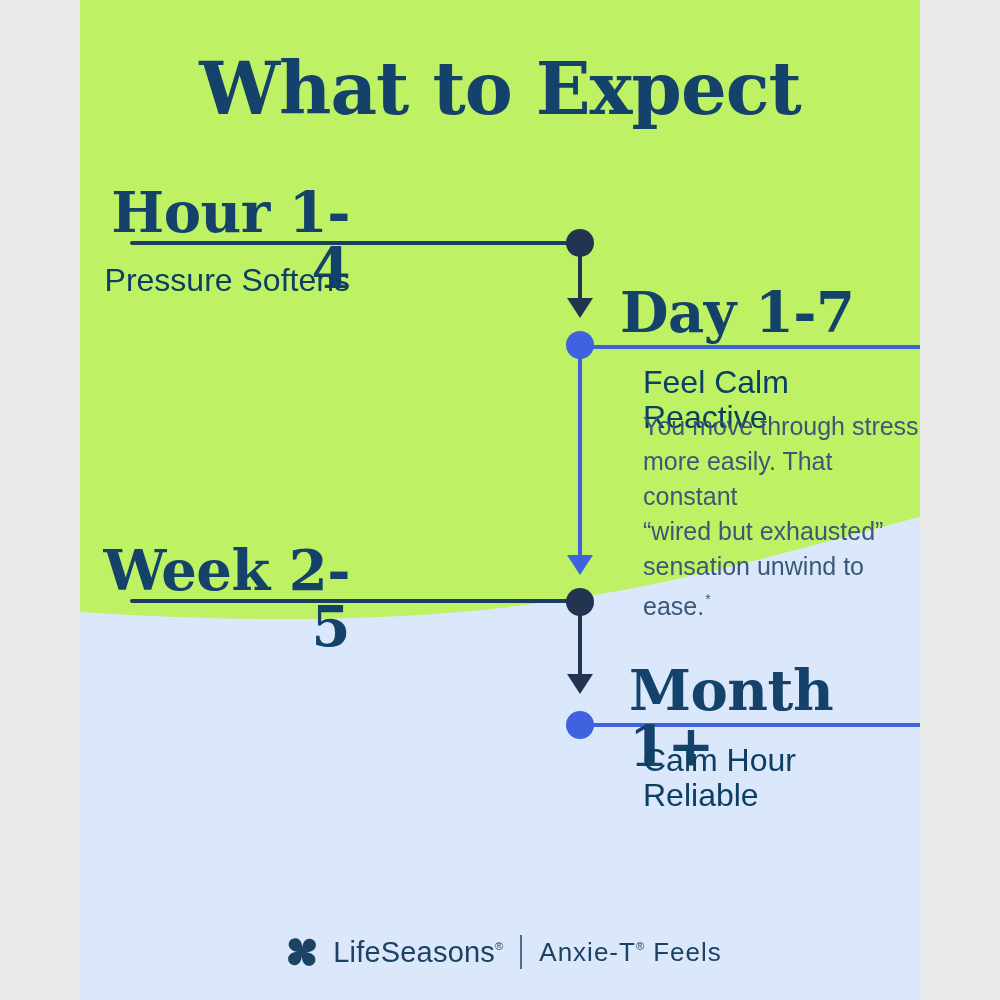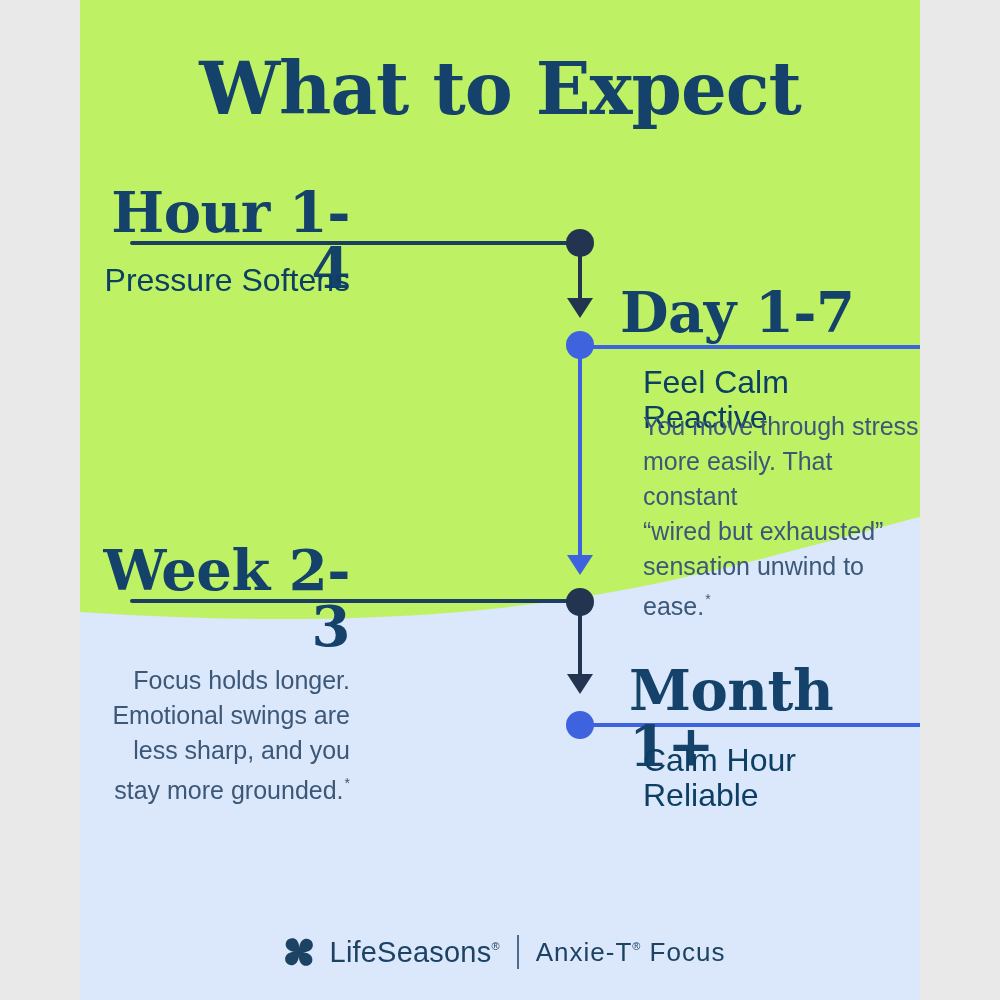--- a/index.html
+++ b/index.html
@@ -83,36 +83,32 @@
   <div class="phase-label t-right" style="right:570px;top:184px;">Hour 1-4</div>
   <div class="phase-heading t-right" style="right:570px;top:263px;">Pressure Softens</div>
 
   <div class="phase-label" style="left:540px;top:284px;">Day 1-7</div>
   <div class="phase-heading" style="left:563px;top:365px;">Feel Calm Reactive</div>
   <div class="phase-body" style="left:563px;top:409px;"><span class="lines">You move through stress
 more easily. That constant
 “wired but exhausted”
 sensation unwind to ease.</span><sup>*</sup></div>
 
-  <div class="phase-label t-right" style="right:570px;top:542px;">Week 2-3</div>
-  <div class="phase-body t-right" style="right:570px;top:663px;"><span class="lines">Focus holds longer.
-Emotional swings are
-less sharp, and you
-stay more grounded.</span><sup>*</sup></div>
+  <div class="phase-label t-right" style="right:570px;top:542px;">Week 2-5</div>
 
   <div class="phase-label" style="left:549px;top:662px;">Month 1+</div>
   <div class="phase-heading" style="left:563px;top:743px;">Calm Hour Reliable</div>
 
   <div class="footer">
     <svg class="brand-logo" width="48" height="44" viewBox="0 0 100 100">
       <g fill="#1c4264" transform="rotate(20 50 50)">
         <path id="petal" d="M50,50 C44,37 44,23 53,17 C62,11 74,17 75,28 C76,39 64,47 50,50 Z"></path>
         <path d="M50,50 C44,37 44,23 53,17 C62,11 74,17 75,28 C76,39 64,47 50,50 Z" transform="rotate(90 50 50)"></path>
         <path d="M50,50 C44,37 44,23 53,17 C62,11 74,17 75,28 C76,39 64,47 50,50 Z" transform="rotate(180 50 50)"></path>
         <path d="M50,50 C44,37 44,23 53,17 C62,11 74,17 75,28 C76,39 64,47 50,50 Z" transform="rotate(270 50 50)"></path>
       </g>
     </svg>
     <span class="brand-name"><span>LifeSeasons</span><sup>®</sup></span>
     <span class="footer-divider"></span>
-    <span class="product-name"><span>Anxie-T</span><sup>®</sup><span> Focus</span></span>
+    <span class="product-name"><span>Anxie-T</span><sup>®</sup><span> Feels</span></span>
   </div>
 
 </div>
 
 </body></html>

